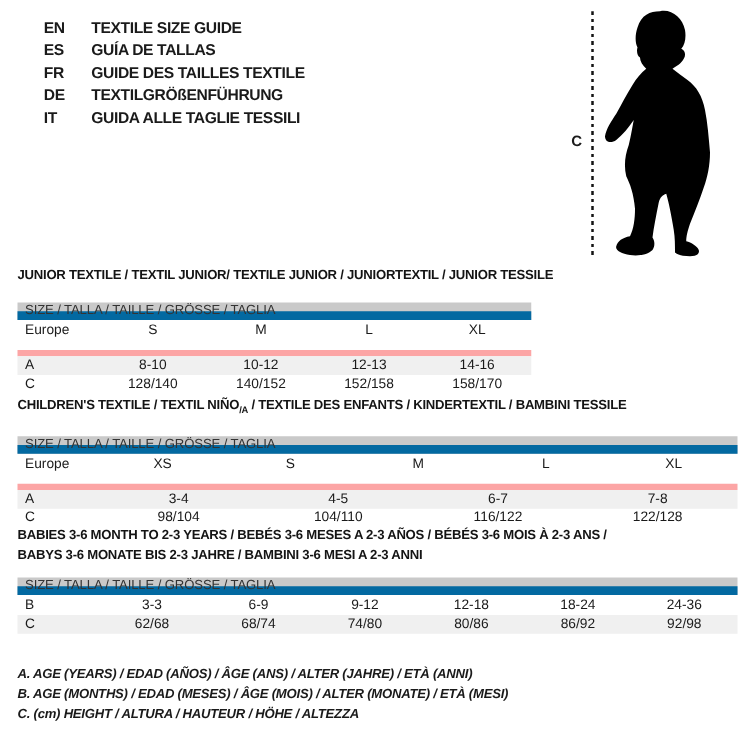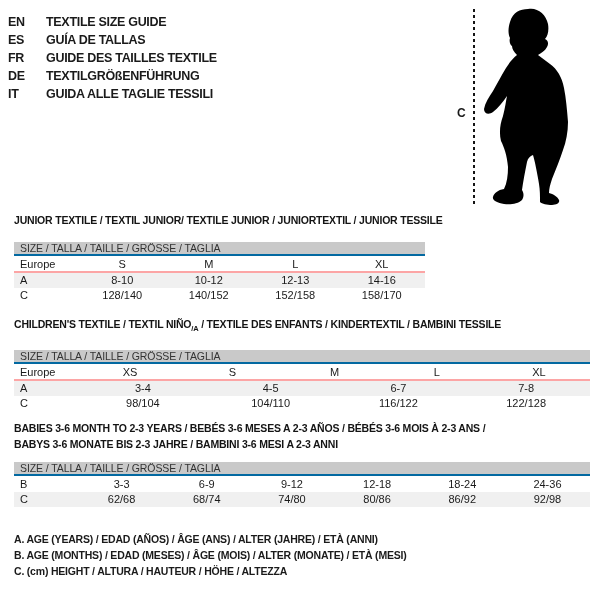--- a/index.html
+++ b/index.html
@@ -1,53 +1,53 @@
 <!DOCTYPE html>
 <html><head>
 <meta charset="utf-8">
 <style>
   html,body{margin:0;padding:0;background:#fff;}
   .page{position:relative;width:600px;height:600px;background:#ffffff;overflow:hidden;
         font-family:"Liberation Sans", sans-serif;color:#1a1a1a;}
 
   
-  .lang-block{position:absolute;left:8px;top:13px;}
+  .lang-block{position:absolute;left:35px;top:13px;}
   .lang-row{display:flex;height:18px;line-height:18px;font-weight:bold;
             font-size:12.5px;letter-spacing:-0.3px;white-space:nowrap;}
   .lang-code{width:38px;}
 
   
   .figure{position:absolute;left:452px;top:0;width:148px;height:215px;}
   .dotted-line{position:absolute;left:21px;top:9px;width:2px;height:198px;
                background:repeating-linear-gradient(to bottom,#141414 0 3px,transparent 3px 6px);}
   .c-label{position:absolute;left:5px;top:106px;font-weight:bold;font-size:12px;}
   .figure svg{position:absolute;left:28px;top:0;}
 
   
   .sec{position:absolute;left:14px;}
   .sec1{top:212px;width:411px;}
   .sec2{top:316px;width:576px;}
   .sec3{top:420px;width:576px;}
   .sec-title{font-weight:bold;font-size:10.5px;letter-spacing:-0.2px;color:#141414;}
   .title-line{line-height:16px;white-space:nowrap;}
   .title-line .sub{font-size:7.5px;vertical-align:sub;}
   .sec1 .tbl{margin-top:14px;} .sec2 .tbl{margin-top:13px;} .sec3 .tbl{margin-top:10px;}
-  .thead{height:14px;line-height:13px;background:#c9c9c9;border-bottom:2px solid #0369a1;
+  .thead{height:14px;line-height:13px;background:#c9c9c9;border-bottom:7px solid #0369a1;
          margin-bottom:1px;padding-left:6px;box-sizing:border-box;
          font-size:10.5px;letter-spacing:-0.1px;color:#333;}
   .trow{display:flex;height:15px;line-height:15px;font-size:11px;box-sizing:border-box;}
   .trow.shaded{background:#f0f0f0;}
-  .trow.underline{border-bottom:2px solid #fca5a5;height:16px;justify-content:space-between;}
+  .trow.underline{border-bottom:5px solid #fca5a5;height:28px;justify-content:space-between;}
   .tlabel{width:65px;padding-left:6px;box-sizing:border-box;}
   .tcell{flex:1;text-align:center;}
 
   
   .legend{position:absolute;left:14px;top:531px;}
   .legend-line{font-weight:bold;font-size:10.5px;letter-spacing:-0.2px;
-               line-height:16px;white-space:nowrap;}
+               line-height:16px;white-space:nowrap;font-style:italic;}
 </style>
 </head>
 <body>
 
 <div class="page">
 
   <div class="lang-block">
       <div class="lang-row">
         <span class="lang-code">EN</span>
         <span class="lang-label">TEXTILE SIZE GUIDE</span>

